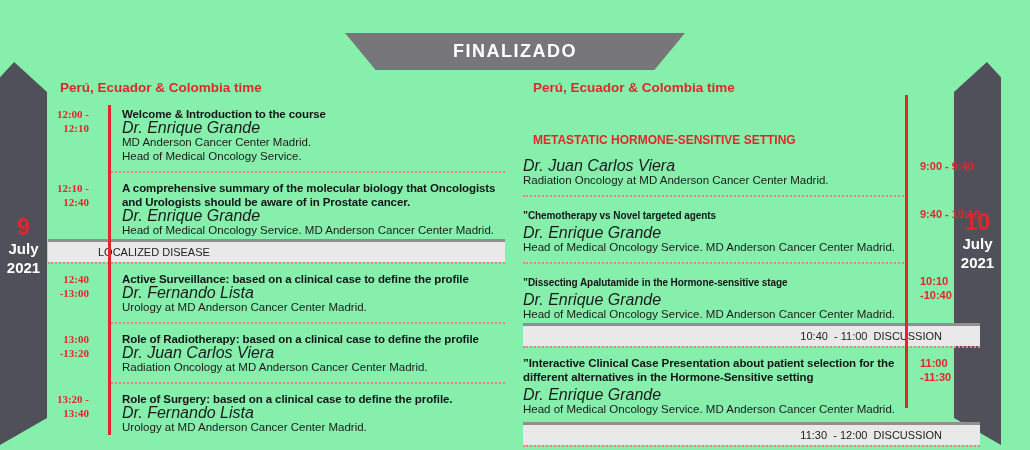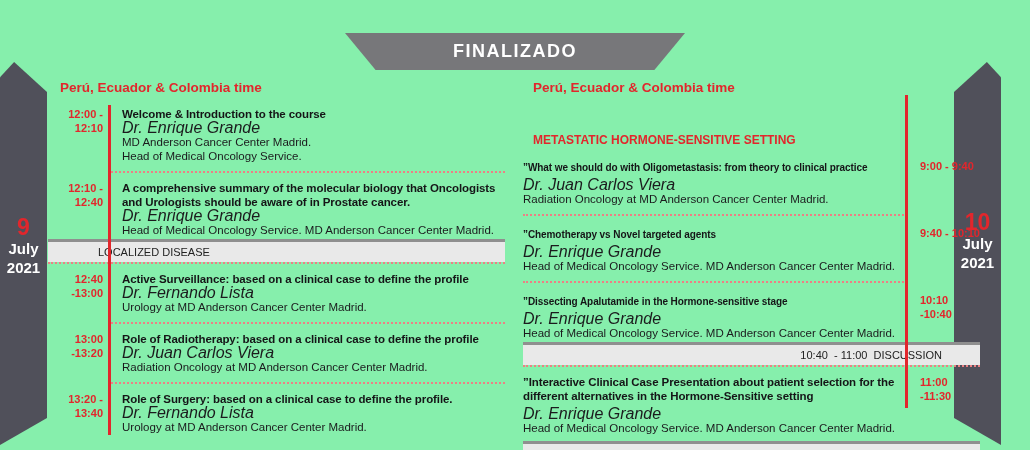--- a/index.html
+++ b/index.html
@@ -27,21 +27,21 @@
   
   .col{position:absolute;top:80px;width:457px;}
   .col.left{left:48px;}
   .col.right{left:523px;}
   .tz-header{color:#e2262c;font-weight:bold;font-size:13.5px;height:17px;margin-bottom:8px;}
   .col.left .tz-header{padding-left:12px;}
   .col.right .tz-header{padding-left:10px;}
   .section-header{color:#e2262c;font-weight:bold;font-size:12px;height:16px;margin-bottom:10px;padding-left:10px;margin-top:36px;}
   
   .row-l{display:grid;grid-template-columns:63px 1fr;}
-  .row-l .time{color:#e2262c;font-weight:bold;font-size:11px;text-align:right;padding-right:8px;line-height:14px;}
+  .row-l .time{color:#e2262c;font-weight:bold;font-size:11px;text-align:right;padding-right:22px;line-height:14px;font-family:Liberation Serif, serif;}
   .row-l .body{padding-left:11px;}
   .row-r{display:grid;grid-template-columns:385px 72px;}
   .row-r .time{color:#e2262c;font-weight:bold;font-size:11px;text-align:left;padding-left:12px;line-height:14px;}
   .row-r .body{padding-right:8px;}
   .sess{line-height:14px;}
   .sess .title{font-weight:bold;font-size:11.5px;letter-spacing:-0.1px;color:#151517;}
   .sess .title.oneline{white-space:nowrap;display:inline-block;transform:scaleX(0.87);transform-origin:left center;}
   .sess .title.gap{margin-bottom:4px;}
   .sess .speaker{font-style:italic;font-size:16px;}
   .sess .affil{font-size:11.5px;}
@@ -148,21 +148,20 @@
   </div>
 
   <div class="col right">
     <div class="vbar"></div>
 
     <div class="tz-header">Perú, Ecuador &amp; Colombia time</div>
     <div class="section-header">METASTATIC HORMONE-SENSITIVE SETTING</div>
 
     <div class="row-r sess pb8">
       <div class="body">
-        <div><span class="title oneline gap">”What we should do with Oligometastasis: from theory to clinical practice</span></div>
         <div class="speaker">Dr. Juan Carlos Viera</div>
         <div class="affil">Radiation Oncology at MD Anderson Cancer Center Madrid.</div>
       </div>
       <div class="time">9:00 - 9:40</div>
     </div>
     <div class="dotted before-bar"></div>
 
     <div class="row-r sess pt10 pb8">
       <div class="body">
         <div><span class="title oneline gap">”Chemotherapy vs Novel targeted agents</span></div>

